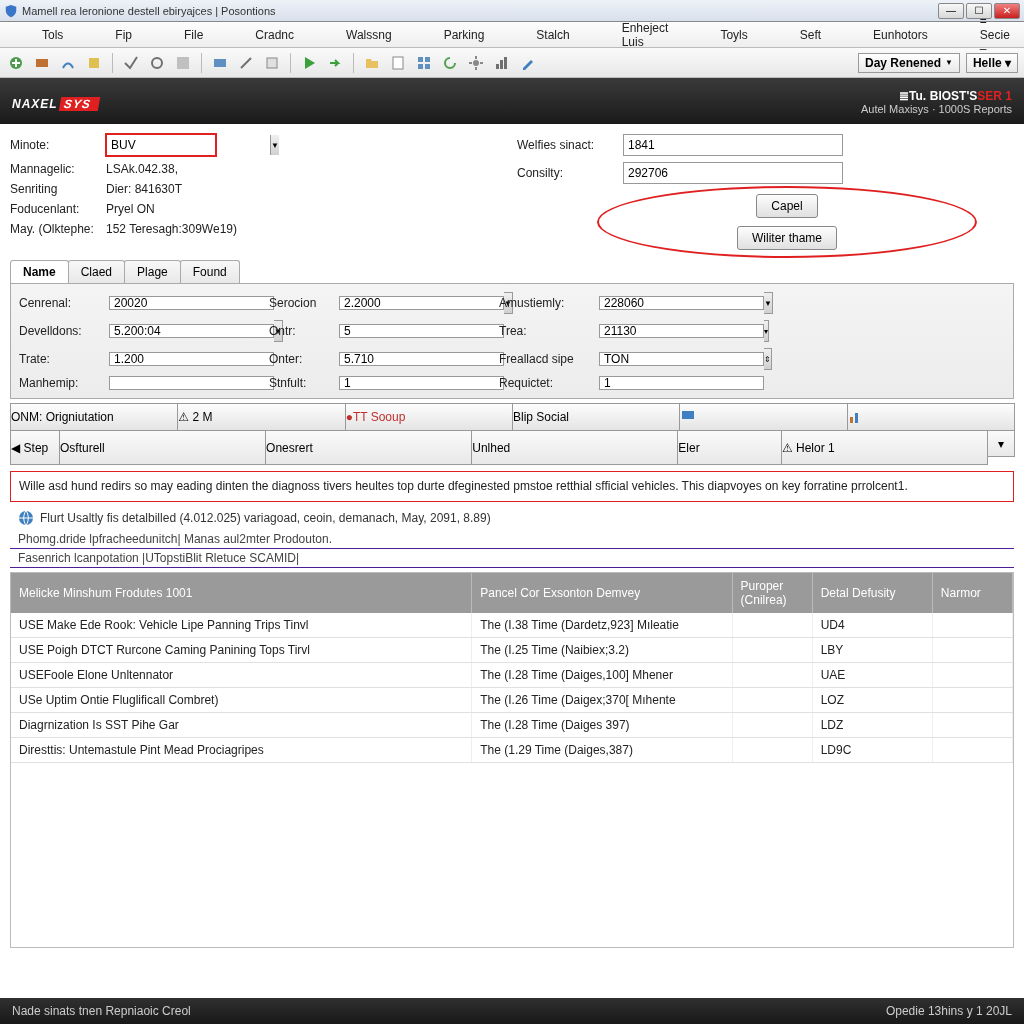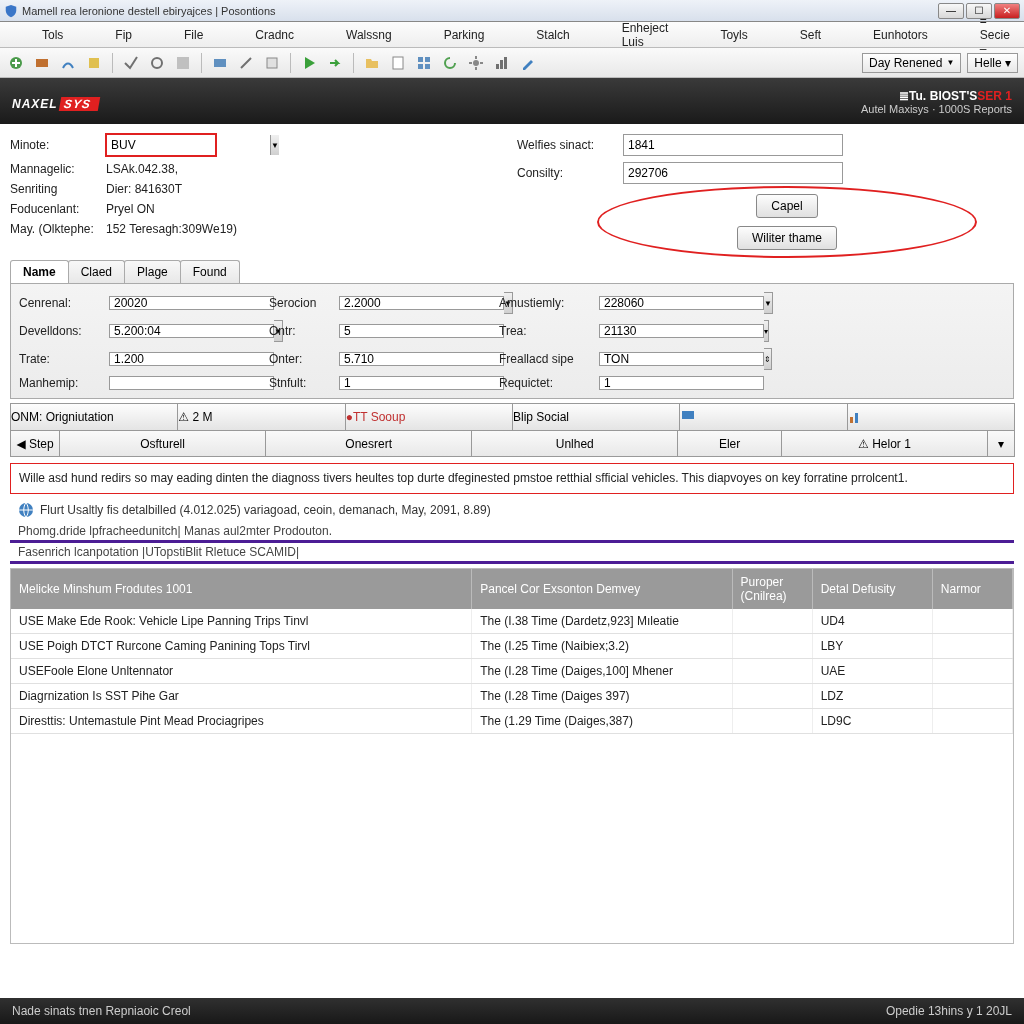--- a/index.html
+++ b/index.html
@@ -5,21 +5,21 @@
 * { box-sizing: border-box; margin: 0; padding: 0; font-family: Tahoma, Arial, sans-serif; font-size: 12px; }
 body { background: #fff; width: 1024px; height: 1024px; overflow: hidden; }
 .titlebar { height: 22px; background: linear-gradient(#eef2f8,#d8e0ec); display: flex; align-items: center; padding: 0 4px; border-bottom: 1px solid #888; }
 .titlebar .shield { width: 14px; height: 14px; margin-right: 4px; }
 .titlebar .title-text { flex: 1; color: #333; font-size: 11px; }
 .titlebar .winbtns { display: flex; gap: 2px; }
 .titlebar .winbtn { width: 26px; height: 16px; background: linear-gradient(#f8f8f8,#d8d8d8); border: 1px solid #888; border-radius: 2px; display: flex; align-items: center; justify-content: center; font-size: 10px; }
 .titlebar .winbtn.close { background: linear-gradient(#f08080,#c82020); color: #fff; }
 .menubar { height: 26px; background: linear-gradient(#fdfdfd,#eee); border-bottom: 1px solid #bbb; display: flex; align-items: center; padding: 0 6px; gap: 12px; }
 .menubar .menuitem { color: #222; padding: 2px 4px; cursor: default; margin-left: 32px; }
-.toolbar { height: 30px; background: linear-gradient(#fafafa,#e8e8e8); border-bottom: 1px solid #bbb; display: flex; align-items: center; padding: 0 6px; gap: 6px; }
+.toolbar { height: 30px; background: linear-gradient(#fafafa,#e8e8e8); border-bottom: 1px solid #bbb; display: flex; align-items: center; padding: 0 6px; gap: 6px; font-weight: bold; }
 .toolbar .sep { width: 1px; height: 20px; background: #bbb; margin: 0 2px; }
 .toolbar .tbtn { width: 20px; height: 20px; display: flex; align-items: center; justify-content: center; border-radius: 2px; }
 .toolbar .right { margin-left: auto; display: flex; align-items: center; gap: 6px; }
 .toolbar .right .daybtn { border: 1px solid #999; padding: 2px 6px; background: linear-gradient(#fff,#e8e8e8); display: flex; align-items: center; gap: 4px; }
 .brandbar { height: 46px; background: linear-gradient(#3a3a3a,#1a1a1a); display: flex; align-items: center; padding: 0 12px; color: #fff; }
 .brand-logo { font-family: Arial Black, Arial; font-style: italic; font-weight: 900; font-size: 22px; letter-spacing: 1px; }
 .brand-logo .red { background: #e02020; padding: 0 8px 0 4px; color: #fff; margin-left: 2px; transform: skewX(-10deg); display: inline-block; }
 .brand-right { margin-left: auto; text-align: right; }
 .brand-right .line1 { font-weight: bold; font-size: 13px; }
 .brand-right .line1 .rr { color: #e02020; }
@@ -42,27 +42,27 @@
 .tab { border: 1px solid #aaa; border-bottom: none; background: linear-gradient(#f8f8f8,#e8e8e8); padding: 4px 12px; margin-right: -1px; border-radius: 3px 3px 0 0; cursor: default; }
 .tab.active { background: #fff; font-weight: bold; }
 .form-grid { border: 1px solid #aaa; border-top: none; padding: 8px; display: grid; grid-template-columns: 80px 150px 60px 150px 90px 150px; gap: 6px 10px; align-items: center; background: linear-gradient(#f4f4f4,#ececec); }
 .form-grid label { color: #222; }
 .form-grid .field { display: flex; align-items: center; }
 .form-grid .field input { flex: 1; border: 1px solid #999; height: 14px; padding: 0 4px; }
 .form-grid .field .arrow { width: 18px; height: 22px; border: 1px solid #999; border-left: none; background: linear-gradient(#f0f0f0,#d0d0d0); display: flex; align-items: center; justify-content: center; font-size: 8px; }
 .button-row { display: flex; gap: -1px; margin-top: 4px; }
 .button-row .bbtn { flex: 1; border: 1px solid #999; background: linear-gradient(#fdfdfd,#e4e4e4); height: 28px; display: flex; align-items: center; gap: 6px; cursor: default; margin-right: -1px; }
 .button-row2 { display: flex; margin-top: 0; }
-.button-row2 .bbtn { flex: 1; border: 1px solid #999; border-top: none; background: linear-gradient(#fafafa,#e8e8e8); height: 26px; display: flex; align-items: center; justify-content: center; gap: 6px; cursor: default; margin-right: -1px; }
+.button-row2 .bbtn { flex: 1; border: 1px solid #999; border-top: none; background: linear-gradient(#fafafa,#e8e8e8); height: 34px; display: flex; align-items: center; justify-content: flex-start; gap: 6px; cursor: default; margin-right: -1px; }
 .button-row2 .bbtn.narrow { flex: 0 0 50px; }
 .button-row2 .sqbtn { flex: 0 0 28px; border: 1px solid #999; border-top: none; background: linear-gradient(#fafafa,#e8e8e8); height: 26px; display: flex; align-items: center; justify-content: center; margin-right: -1px; }
 .notice { border: 1px solid #e02020; background: #fff; padding: 6px 8px; margin: 6px 0 4px; color: #222; line-height: 1.4; }
 .subinfo { padding: 4px 8px; display: flex; align-items: center; gap: 6px; color: #333; }
 .subinfo .globe { width: 16px; height: 16px; }
-.subline { padding: 2px 8px; color: #444; border-bottom: 3px solid #4c1d95; }
+.subline { padding: 2px 8px; color: #444; border-bottom: 1px solid #4c1d95; }
 .table-wrap { margin-top: 4px; border: 1px solid #bbb; height: 376px; display: flex; }
 .table-scroll { flex: 1; overflow-y: scroll; }
 table { width: 100%; border-collapse: collapse; }
 thead th { background: #9a9a9a; color: #fff; text-align: left; padding: 6px 8px; border-right: 1px solid #bbb; font-weight: normal; }
 tbody td { padding: 5px 8px; border-bottom: 1px solid #e0e0e0; border-right: 1px solid #eee; color: #222; }
 .statusbar { position: fixed; bottom: 0; left: 0; right: 0; height: 26px; background: linear-gradient(#303030,#181818); color: #ccc; display: flex; align-items: center; padding: 0 12px; }
 .statusbar .center { flex: 1; }
 .ico { width: 16px; height: 16px; display: inline-block; }
 </style>
 </head>
@@ -405,20 +405,27 @@
               <td></td>
             </tr>
             <tr>
               <td>USEFoole Elone Unltennator</td>
               <td>The (I.28 Time (Daiges,100] Mhener</td>
               <td></td>
               <td>UAE</td>
               <td></td>
             </tr>
             <tr>
+              <td>USe Uptim Ontie Fluglificall Combret)</td>
+              <td>The (I.26 Time (Daigex;370[ Mıhente</td>
+              <td></td>
+              <td>LOZ</td>
+              <td></td>
+            </tr>
+            <tr>
               <td>Diagrnization Is SST Pihe Gar</td>
               <td>The (I.28 Time (Daiges 397)</td>
               <td></td>
               <td>LDZ</td>
               <td></td>
             </tr>
             <tr>
               <td>Diresttis: Untemastule Pint Mead Prociagripes</td>
               <td>The (1.29 Time (Daiges,387)</td>
               <td></td>

